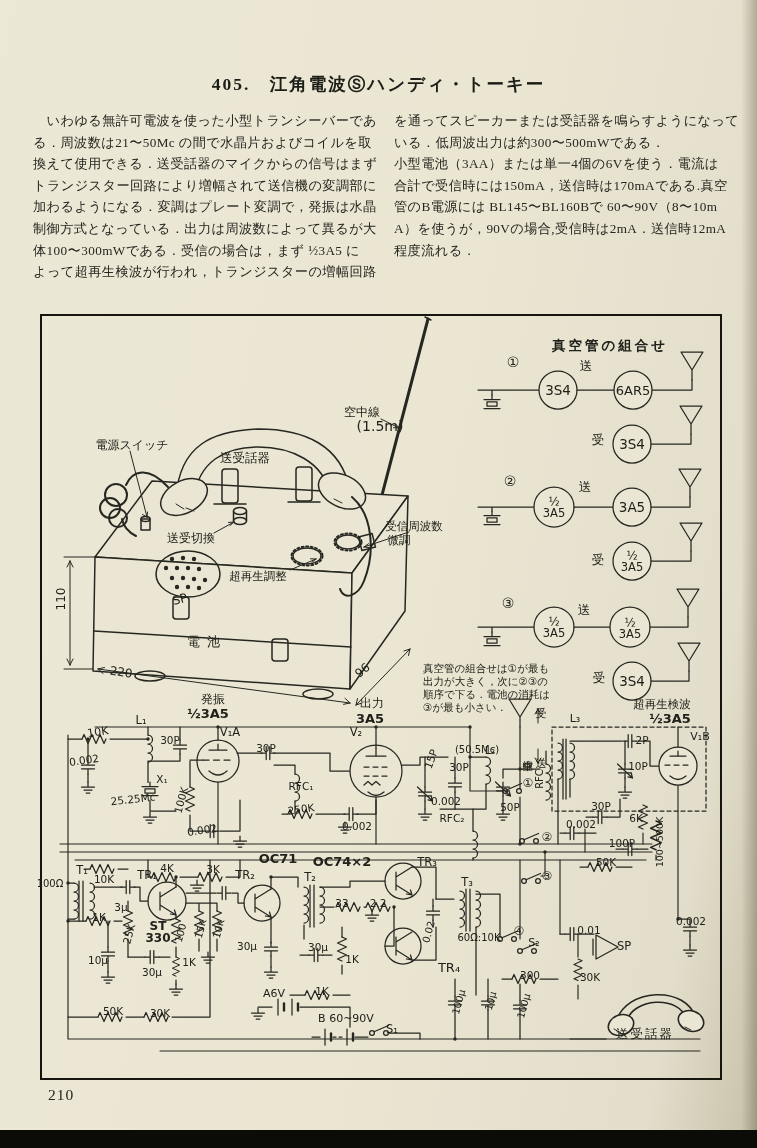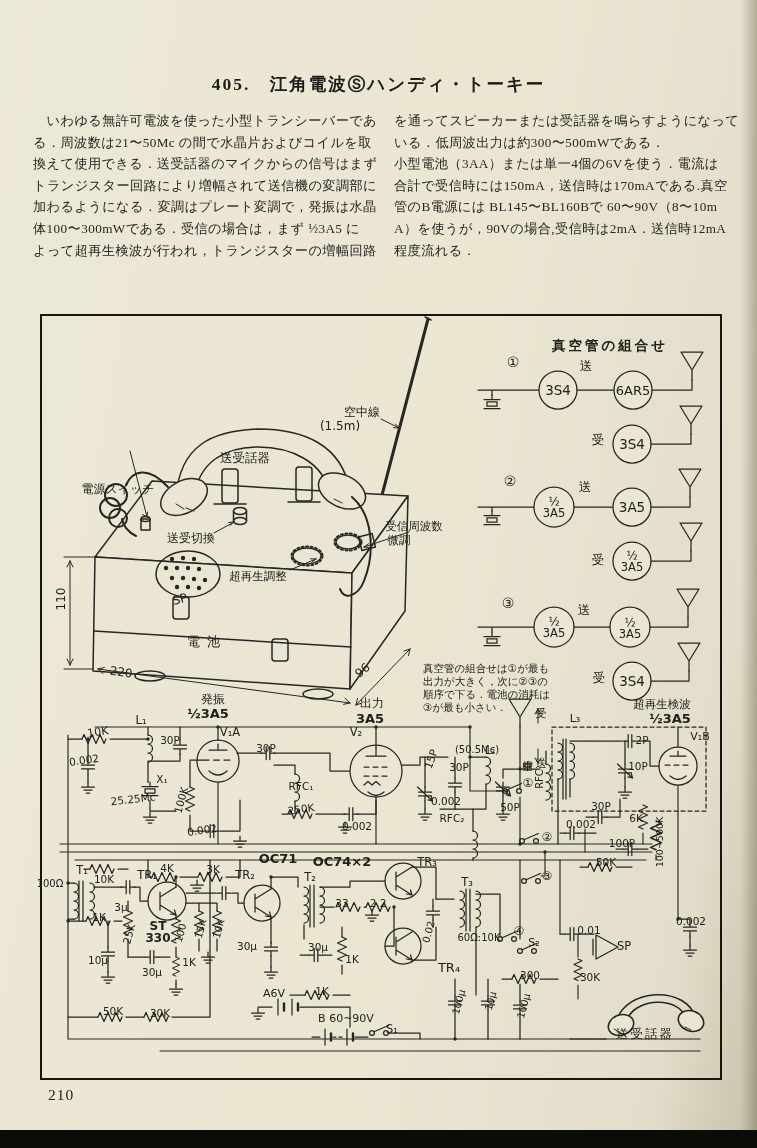--- a/index.html
+++ b/index.html
@@ -27,20 +27,21 @@
 <body>
 
 <div class="title">405.　江角電波Ⓢハンディ・トーキー</div>
 
 <div class="col col-left">
   <div class="tl">　いわゆる無許可電波を使った小型トランシーバーであ</div>
   <div class="tl">る．周波数は21〜50Mc の間で水晶片およびコイルを取</div>
   <div class="tl">換えて使用できる．送受話器のマイクからの信号はまず</div>
   <div class="tl">トランジスター回路により増幅されて送信機の変調部に</div>
   <div class="tl">加わるようになる．変調はプレート変調で，発振は水晶</div>
+  <div class="tl">制御方式となっている．出力は周波数によって異るが大</div>
   <div class="tl">体100〜300mWである．受信の場合は，まず ½3A5 に</div>
   <div class="tl">よって超再生検波が行われ，トランジスターの増幅回路</div>
 </div>
 
 <div class="col col-right">
   <div class="tl">を通ってスピーカーまたは受話器を鳴らすようになって</div>
   <div class="tl">いる．低周波出力は約300〜500mWである．</div>
   <div class="tl">小型電池（3AA）または単一4個の6Vを使う．電流は</div>
   <div class="tl">合計で受信時には150mA，送信時は170mAである.真空</div>
   <div class="tl">管のB電源には BL145〜BL160Bで 60〜90V（8〜10m</div>
@@ -415,24 +416,24 @@
         <circle cx="176" cy="878" r="1.7"></circle>
     <circle cx="271" cy="878" r="1.7"></circle>
         <circle cx="394" cy="908" r="1.7"></circle>
         <circle cx="455" cy="1040" r="1.7"></circle>
     <circle cx="678" cy="920" r="1.7"></circle>
   </g>
 </g>
 </svg>
 
 <div id="fig-overlay">
-    <span class="fig-label" style="left: 118px; top: 446px; font-size: 12px; transform: translate(-50%, -50%); margin-top: 44px;">電源スイッチ</span>
+    <span class="fig-label" style="left: 132px; top: 446px; font-size: 12px; transform: translate(-50%, -50%);">電源スイッチ</span>
     <span class="fig-label" style="left: 245px; top: 458px; font-size: 12.5px; transform: translate(-50%, -50%);">送受話器</span>
     <span class="fig-label" style="left: 362px; top: 413px; font-size: 12px; transform: translate(-50%, -50%);">空中線</span>
-    <span class="fig-label" style="left: 340px; top: 427px; font-size: 12px; transform: translate(-50%, -50%); text-align: right;">(1.5m)</span>
+    <span class="fig-label" style="left: 380px; top: 427px; font-size: 14px; transform: translate(-50%, -50%); text-align: right;">(1.5m)</span>
     <span class="fig-label" style="left: 191px; top: 539px; font-size: 12px; transform: translate(-50%, -50%);">送受切換</span>
     <span class="fig-label" style="left: 414px; top: 527px; font-size: 11.5px; transform: translate(-50%, -50%);">受信周波数</span>
     <span class="fig-label" style="left: 399px; top: 541px; font-size: 11.5px; transform: translate(-50%, -50%);">微調</span>
     <span class="fig-label" style="left: 258px; top: 577px; font-size: 11.5px; transform: translate(-50%, -50%);">超再生調整</span>
     <span class="fig-label" style="left: 180px; top: 600px; font-size: 12px; transform: translate(-50%, -50%) rotate(-15deg);">SP</span>
     <span class="fig-label" style="left: 207px; top: 642px; font-size: 13px; transform: translate(-50%, -50%); letter-spacing: 7px;">電池</span>
     <span class="fig-label" style="left: 62px; top: 599px; font-size: 12px; transform: translate(-50%, -50%) rotate(-90deg);">110</span>
     <span class="fig-label" style="left: 121px; top: 673px; font-size: 12px; transform: translate(-50%, -50%) rotate(8deg);">220</span>
     <span class="fig-label" style="left: 363px; top: 671px; font-size: 12px; transform: translate(-50%, -50%) rotate(-40deg);">96</span>
     <span class="fig-label" style="left: 610px; top: 346px; font-size: 13.5px; transform: translate(-50%, -50%); font-weight: bold; letter-spacing: 3px;">真空管の組合せ</span>

